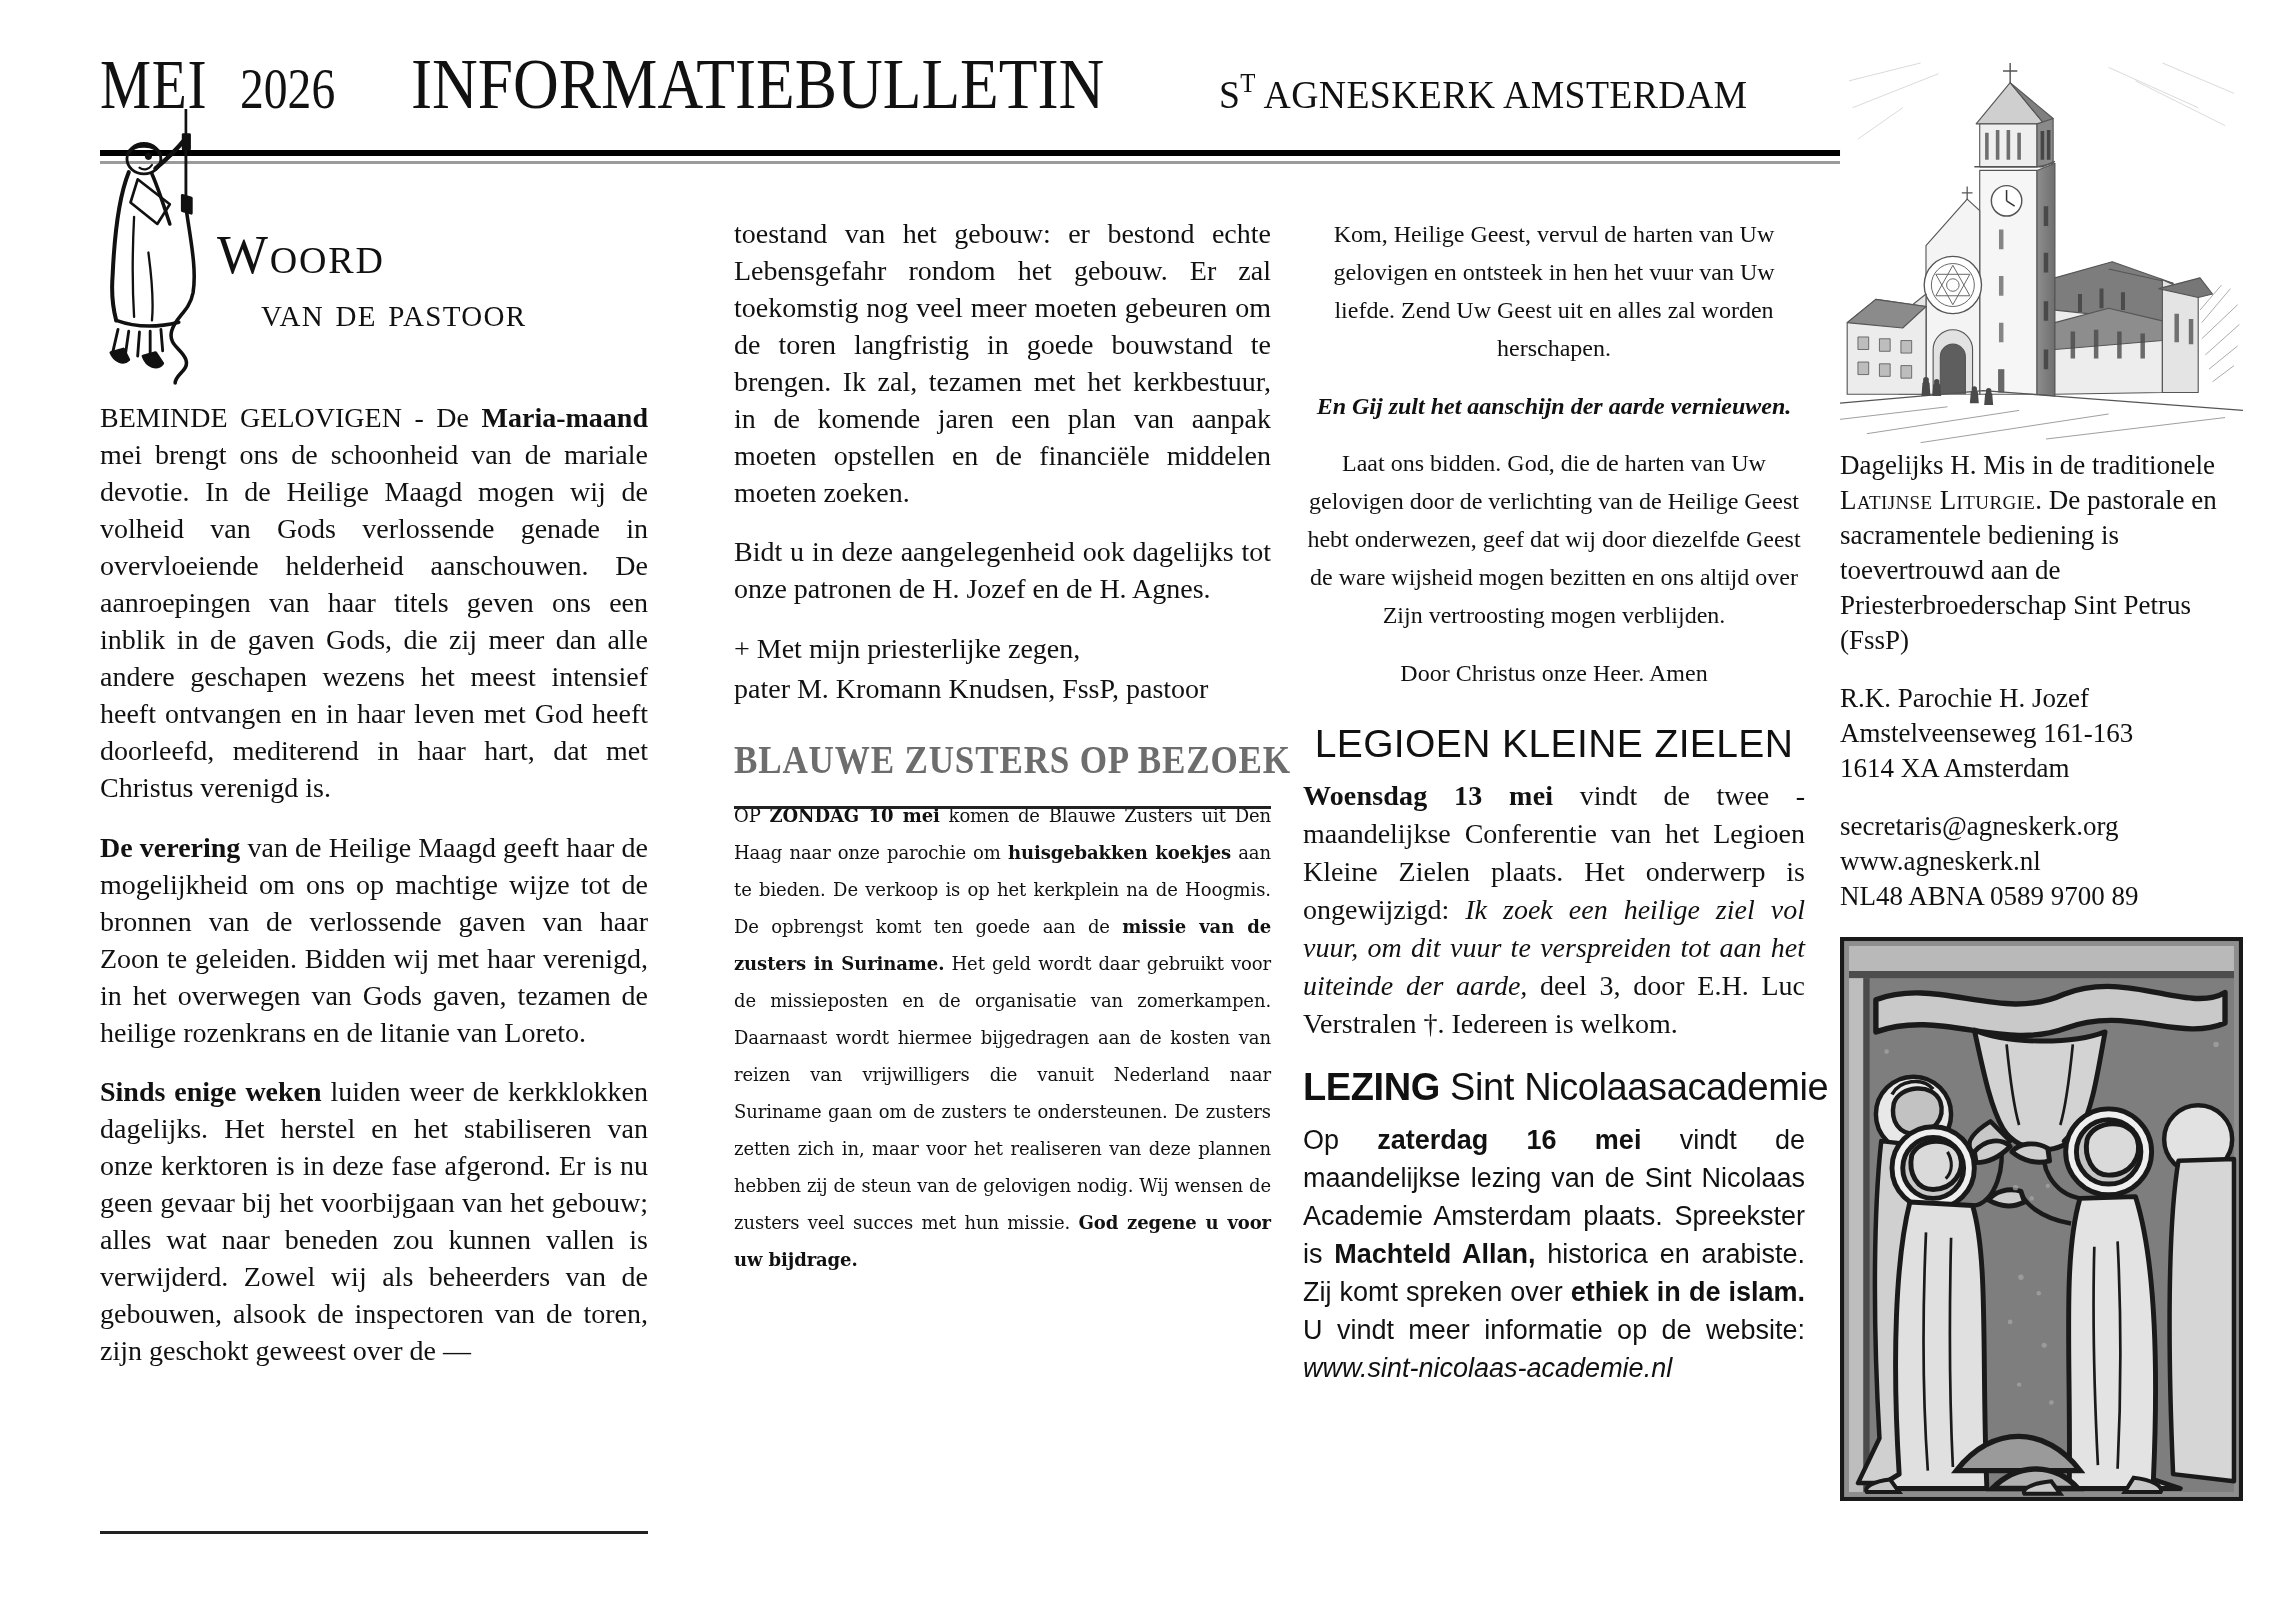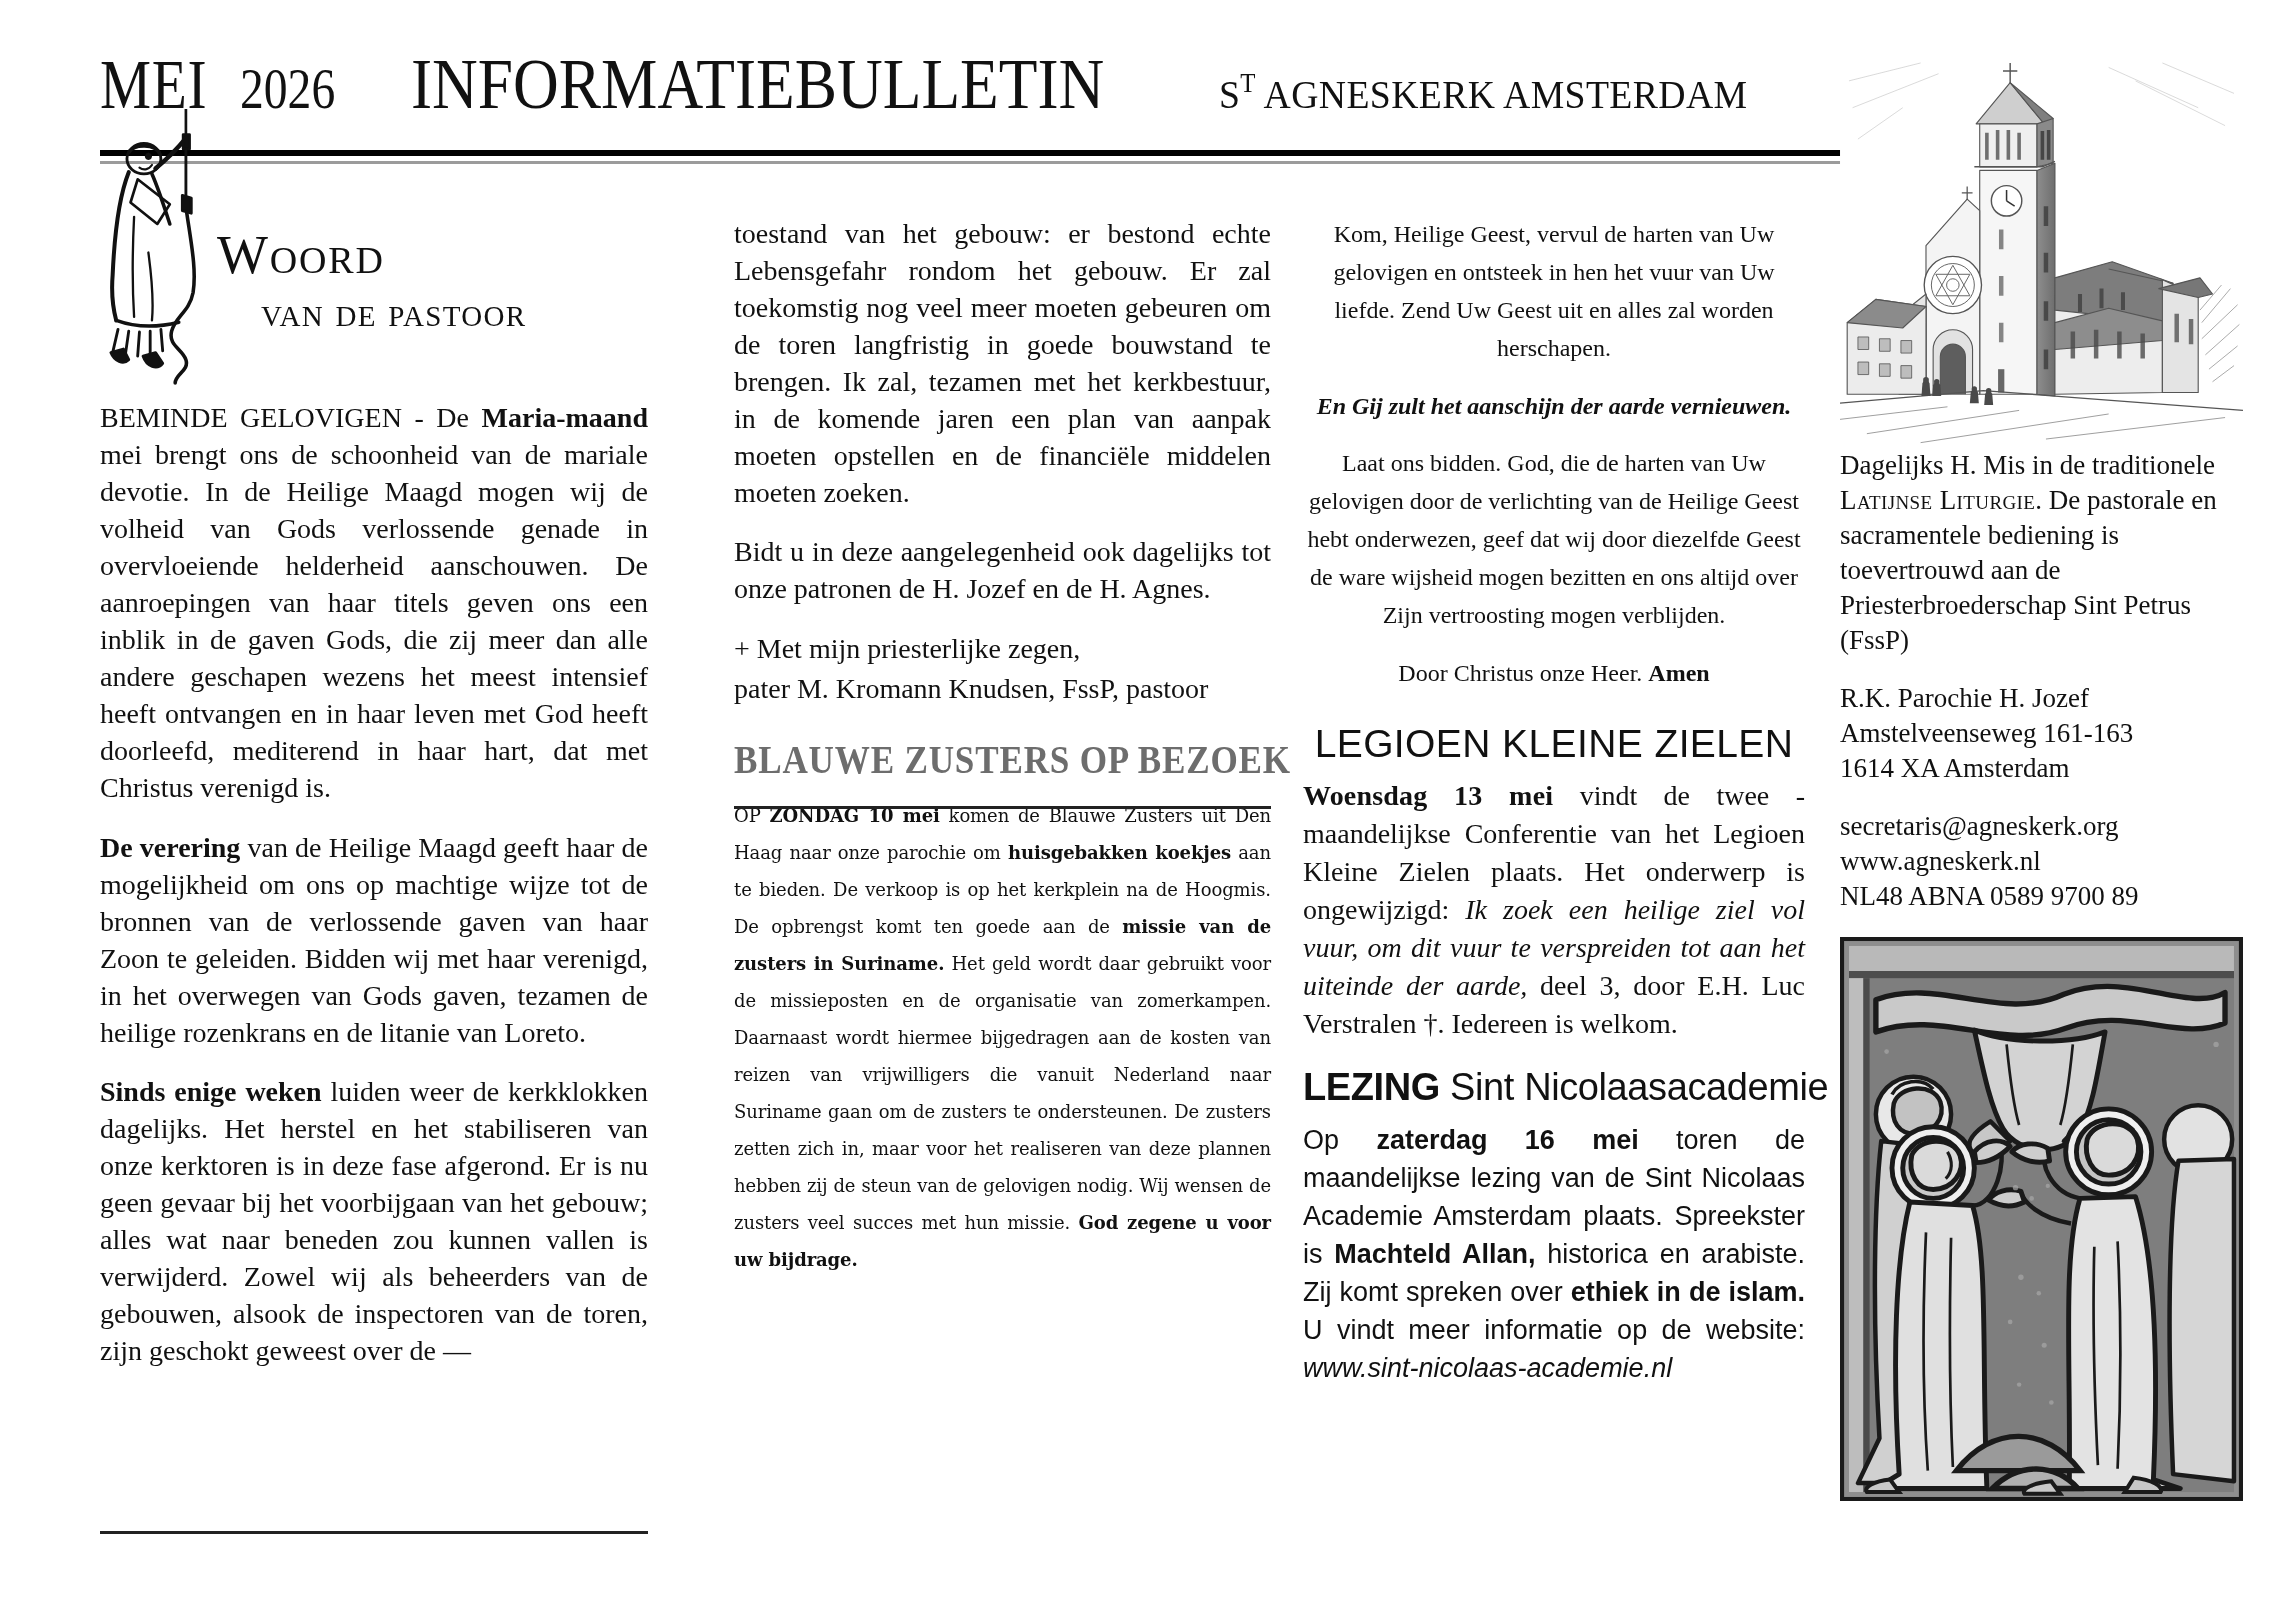--- a/index.html
+++ b/index.html
@@ -104,21 +104,21 @@
     font-family:"Liberation Serif", serif;
     font-variant:small-caps; font-size:28px; line-height:36px;
     text-align:justify; letter-spacing:0.5px; margin:0 0 27px 0;
   }
   .p-smallcaps-intro b { font-weight:700; font-size:30px; }
   .p-prayer {
     font-family:"Liberation Serif", serif;
     font-size:24px; line-height:38px; text-align:center; margin:0 0 19.7px 0;
   }
   .p-prayer.italic { font-style:italic; font-weight:600; }
-  .p-prayer b { font-weight:700; }
+  .p-prayer b { font-weight:400; }
 
   .h-legioen {
     font-family:Liberation Sans, sans-serif;
     font-size:39px; letter-spacing:0.4px; margin:16px 0 10.7px 0;
     white-space:nowrap;
     text-align:center;
   }
   .p-legioen {
     font-family:"Liberation Serif", serif;
     font-size:28px; line-height:38px; text-align:justify; margin:0 0 21.5px 0;
@@ -233,21 +233,21 @@
 
     <p class="p-prayer">Kom, Heilige Geest, vervul de harten van Uw gelovigen en ontsteek in hen het vuur van Uw liefde. Zend Uw Geest uit en alles zal worden herschapen.</p>
     <p class="p-prayer italic">En Gij zult het aanschijn der aarde vernieuwen.</p>
     <p class="p-prayer">Laat ons bidden. God, die de harten van Uw gelovigen door de verlichting van de Heilige Geest hebt onderwezen, geef dat wij door diezelfde Geest de ware wijsheid mogen bezitten en ons altijd over Zijn vertroosting mogen verblijden.</p>
     <p class="p-prayer" style="margin-bottom:30px;"><span>Door Christus onze Heer. </span><b>Amen</b></p>
 
     <div class="h-legioen">LEGIOEN KLEINE ZIELEN</div>
     <p class="p-legioen"><span class="bold-slab">Woensdag 13 mei</span><span> vindt de twee - maandelijkse Conferentie van het Legioen Kleine Zielen plaats. Het onderwerp is ongewijzigd: </span><i>Ik zoek een heilige ziel vol vuur, om dit vuur te verspreiden tot aan het uiteinde der aarde,</i><span> deel 3, door E.H. Luc Verstralen †. Iedereen is welkom.</span></p>
 
     <div class="h-lezing"><b>LEZING</b><span> Sint Nicolaasacademie</span></div>
-    <p class="p-sans"><span>Op </span><b>zaterdag 16 mei</b><span> toren de maandelijkse lezing van de Sint Nicolaas Academie Amsterdam plaats. Spreekster is </span><b>Machteld Allan,</b><span> historica en arabiste. Zij komt spreken over </span><b>ethiek in de islam.</b><span> U vindt meer informatie op de website: </span><i>www.sint-nicolaas-academie.nl</i></p>
+    <p class="p-sans"><span>Op </span><b>zaterdag 16 mei</b><span> vindt de maandelijkse lezing van de Sint Nicolaas Academie Amsterdam plaats. Spreekster is </span><b>Machteld Allan,</b><span> historica en arabiste. Zij komt spreken over </span><b>ethiek in de islam.</b><span> U vindt meer informatie op de website: </span><i>www.sint-nicolaas-academie.nl</i></p>
   </div>
 
   <div class="col col4">
 
     <svg class="church-art" viewBox="0 0 450 440">
       <defs>
         <linearGradient id="shade" x1="0" y1="0" x2="1" y2="0">
           <stop offset="0" stop-color="#8e8e8e"></stop>
             <stop offset="1" stop-color="#6e6e6e"></stop>
         </linearGradient>

